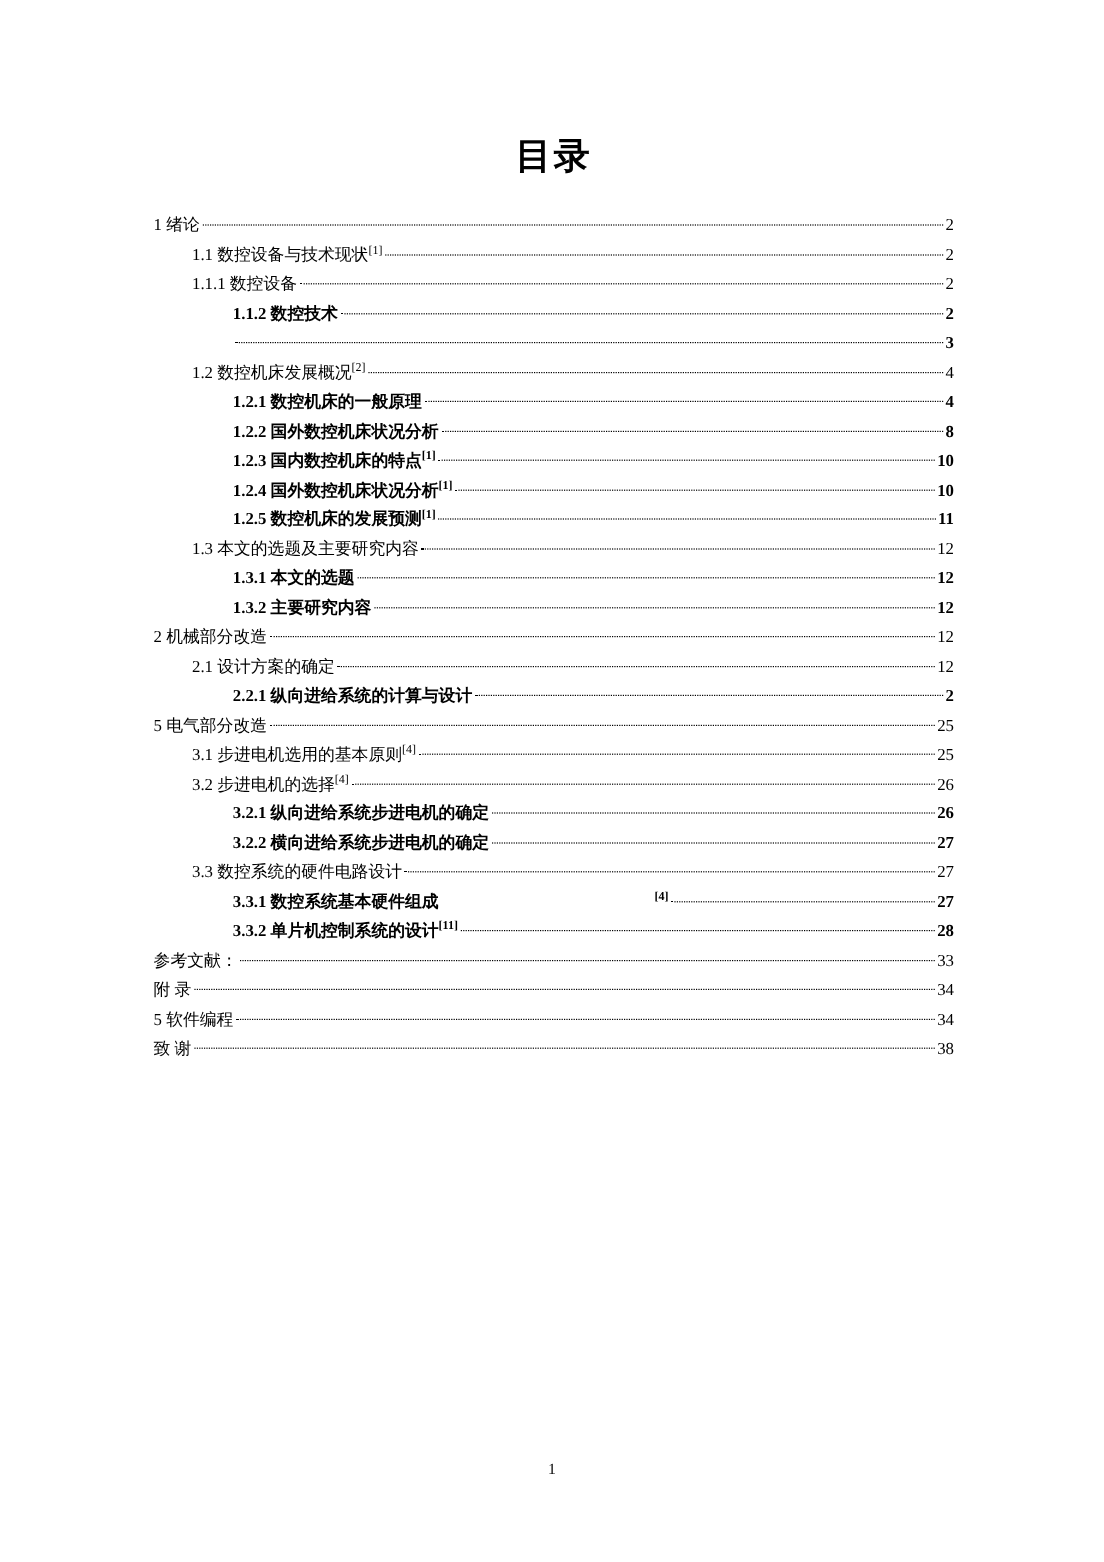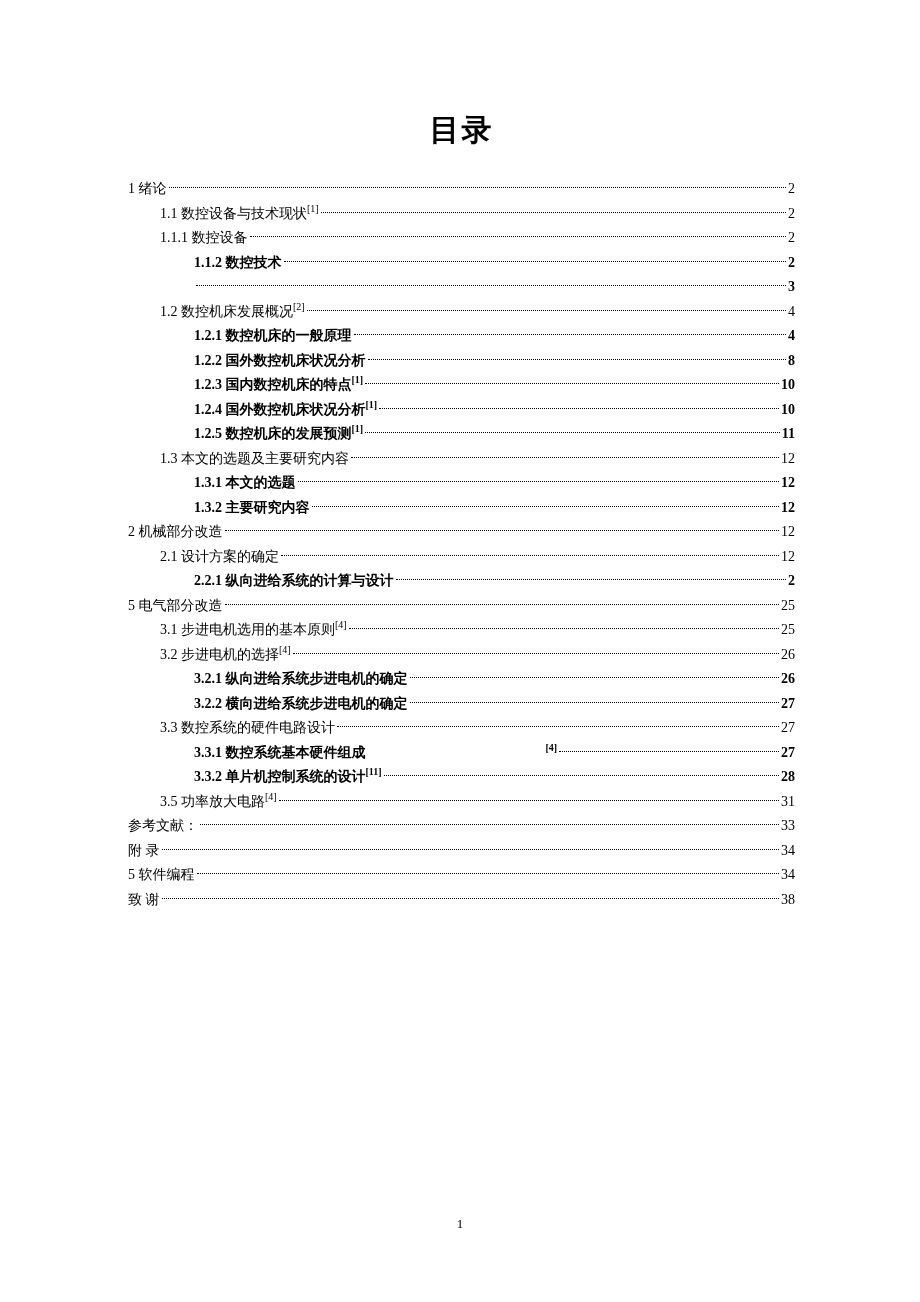--- a/index.html
+++ b/index.html
@@ -172,25 +172,20 @@
     <div class="toc-entry indent-2">
       <span class="toc-label">3.3.1 数控系统基本硬件组成<span class="sup-offset"><sup>[4]</sup></span></span>
       <span class="toc-dots"></span>
       <span class="toc-page">27</span>
     </div>
     <div class="toc-entry indent-2">
       <span class="toc-label">3.3.2 单片机控制系统的设计<sup>[11]</sup></span>
       <span class="toc-dots"></span>
       <span class="toc-page">28</span>
     </div>
-    <div class="toc-entry indent-1">
-      <span class="toc-label">3.5 功率放大电路<sup>[4]</sup></span>
-      <span class="toc-dots"></span>
-      <span class="toc-page">31</span>
-    </div>
     <div class="toc-entry indent-0">
       <span class="toc-label">参考文献：</span>
       <span class="toc-dots"></span>
       <span class="toc-page">33</span>
     </div>
     <div class="toc-entry indent-0">
       <span class="toc-label">附  录</span>
       <span class="toc-dots"></span>
       <span class="toc-page">34</span>
     </div>

